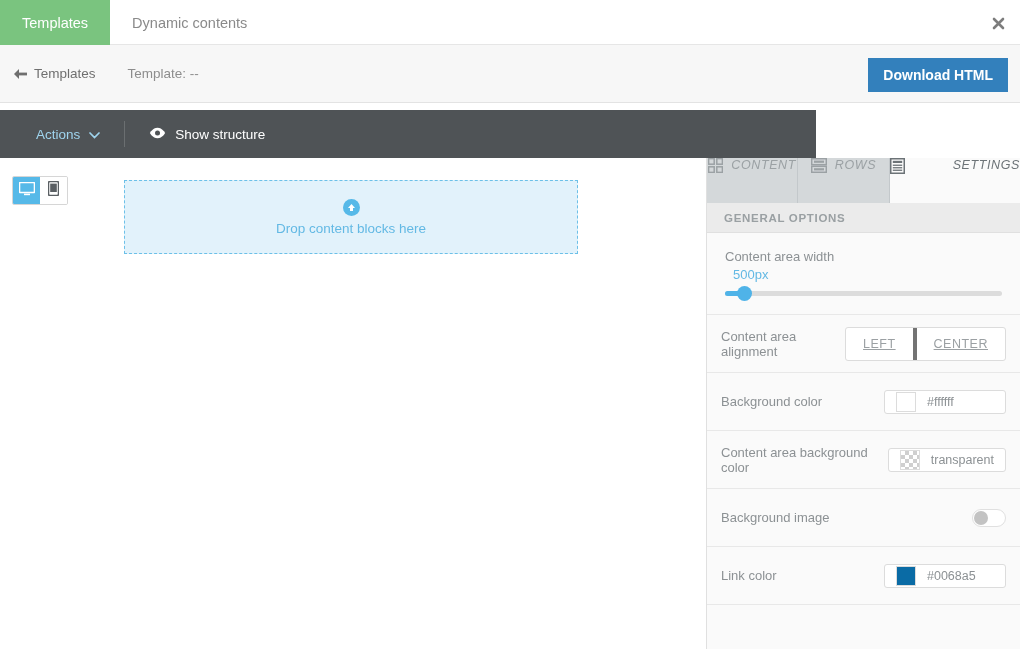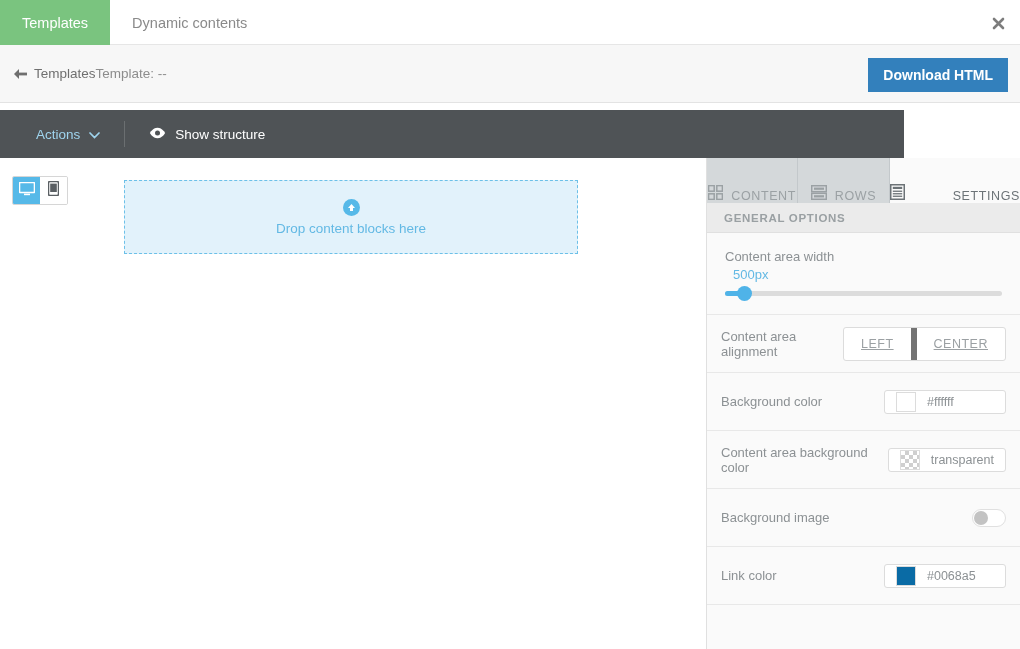--- a/index.html
+++ b/index.html
@@ -34,31 +34,31 @@
   .crumbbar {
     position: absolute; top: 45px; left: 0; width: 1020px; height: 58px;
     background: #f7f7f7; border-bottom: 1px solid #e3e3e3;
     display: flex; align-items: center;
   }
   .crumb-back {
     display: flex; align-items: center; gap: 6px;
     margin-left: 13px; font-size: 13.5px; color: #6f6f6f; cursor: pointer;
   }
   .crumb-back svg { display: block; }
-  .crumb-title { font-size: 13.5px; color: #8d8d8d; }
+  .crumb-title { margin-left: 32px; font-size: 13.5px; color: #8d8d8d; }
   .dl-btn {
     position: absolute; right: 12px; top: 13px;
     background: #3380bc; color: #fff; border: none; border-radius: 0;
     font-size: 14px; font-family: inherit;
     padding: 9px 15px; cursor: pointer; font-weight: bold;
   }
 
   
   .darkbar {
-    position: absolute; top: 110px; left: 0; width: 904px; height: 48px;
+    position: absolute; top: 110px; left: 0; width: 816px; height: 48px;
     background: #4f5356; display: flex; align-items: center;
   }
   .actions-btn {
     display: flex; align-items: center; gap: 9px;
     margin-left: 36px; color: #9fd4ee; font-size: 13.5px; cursor: pointer;
   }
   .vdiv { width: 1px; height: 26px; background: #6b6f71; margin-left: 24px; }
   .showstruct {
     display: flex; align-items: center; gap: 9px;
     margin-left: 24px; color: #ffffff; font-size: 13.5px; cursor: pointer;
@@ -96,24 +96,25 @@
   .dz-label { font-size: 13.5px; color: #63b9e4; }
 
   
   .panel {
     position: absolute; top: 158px; left: 706px;
     width: 314px; height: 491px; background: #fafafa;
     border-left: 1px solid #e0e0e0;
   }
   .panel-tabs { display: flex; height: 45px; align-items: stretch; }
   .ptab {
-    flex: 1; display: flex; align-items: flex-end; justify-content: center;
+    flex: 1; display: flex; align-items: flex-start; justify-content: center;
     gap: 8px; font-size: 12.5px; letter-spacing: .6px;
     background: #d4d8da; color: #9ba1a4; cursor: pointer;
     border-right: 1px solid #c3c8cb;
+    font-style: italic;
   }
   .ptab.active {
     background: #fafafa; color: #6c7377; border-right: none; gap: 48px;
   }
   .section-head {
     height: 30px; background: #ebebeb; border-bottom: 1px solid #e0e0e0;
     display: flex; align-items: center; padding-left: 17px;
     font-size: 11.5px; font-weight: bold; letter-spacing: .7px; color: #9aa0a3;
   }
   .row {
@@ -138,21 +139,21 @@
     position: absolute; top: -5px; width: 15px; height: 15px;
     border-radius: 50%; background: #4fb3e8; cursor: pointer;
   }
 
   
   .seg { display: flex; border: 1px solid #dcdcdc; border-radius: 3px; background: #fff; }
   .seg-btn {
     padding: 9px 17px; font-size: 12.5px; color: #9ba0a3;
     letter-spacing: .5px; cursor: pointer; text-decoration: underline;
   }
-  .seg-btn + .seg-btn { border-left: 6px solid #737373; }
+  .seg-btn + .seg-btn { border-left: 4px solid #737373; }
 
   
   .colorfield {
     display: flex; align-items: center; gap: 11px;
     border: 1px solid #dcdcdc; border-radius: 3px; background: #fff;
     padding: 1px 11px; width: 122px; cursor: pointer;
   }
   .swatch { width: 20px; height: 20px; border: 1px solid #dcdcdc; flex: none; }
   .swatch.checker {
     background-image:

